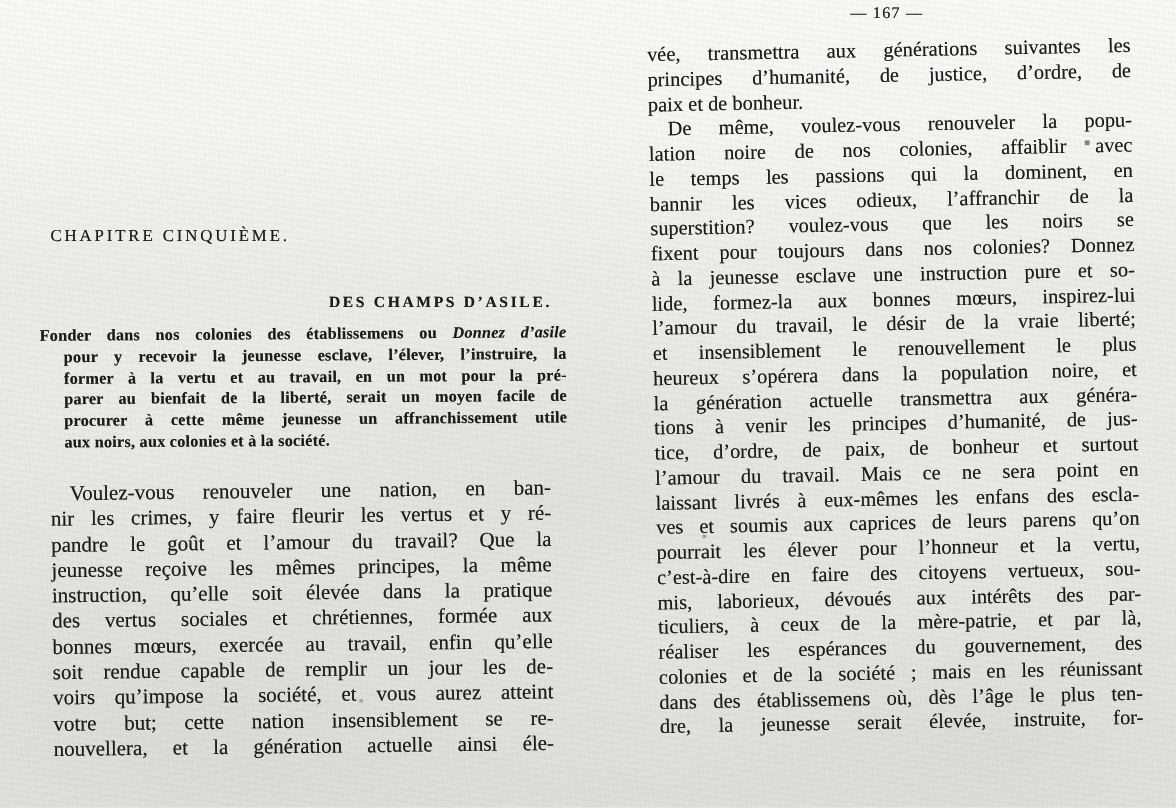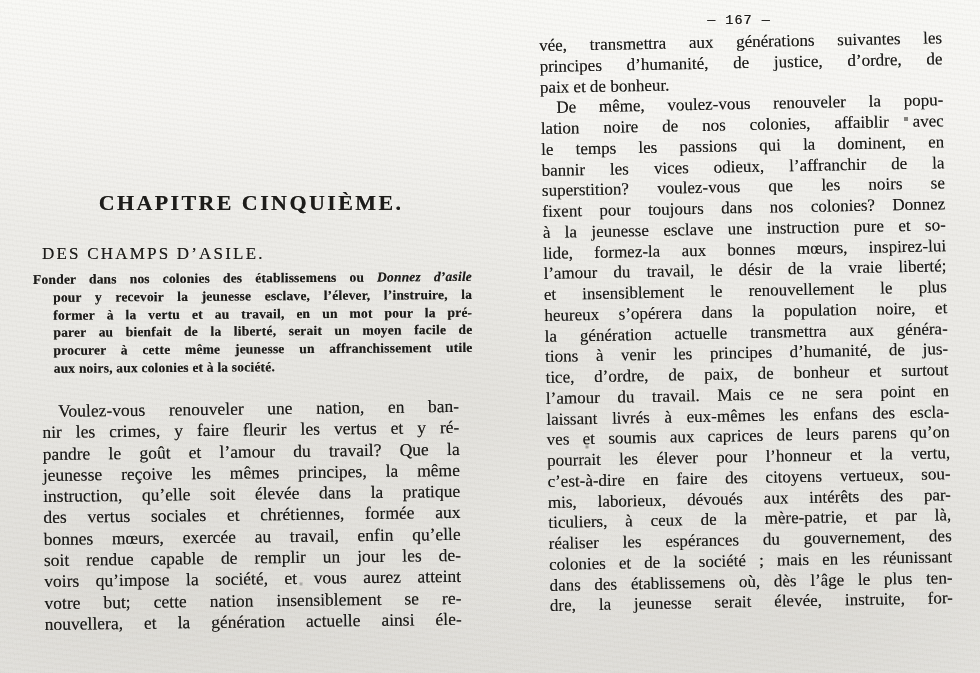--- a/index.html
+++ b/index.html
@@ -32,42 +32,42 @@
                300px 583px 0 0.5px rgba(40,38,35,0.28);}
   
   .tline{white-space:normal;text-align:left;}
   .just{text-align:justify;text-align-last:justify;}
   .ind{text-indent:16px;}
   .it{font-style:italic;}
   .ink{text-shadow:0 0 0.5px rgba(32,30,27,0.65);}
   
   .chapter-heading{
     position:absolute;left:42px;top:190px;width:418px;
-    text-align:center;font-size:22px;font-weight:bold;letter-spacing:2.4px;
+    text-align:left;font-size:14px;font-weight:normal;letter-spacing:2.4px;
   }
   .section-heading{
     position:absolute;left:42px;top:244px;width:418px;
-    text-align:left;font-size:17px;font-weight:normal;letter-spacing:2.2px;
+    text-align:right;font-size:13px;font-weight:bold;letter-spacing:2.2px;
   }
   .epigraph{
     position:absolute;left:33px;top:271px;width:439px;
     font-size:13.5px;line-height:17.8px;font-weight:bold;letter-spacing:0.2px;
     transform:rotate(-0.4deg);transform-origin:0 0;
   }
   .epigraph .tline{margin-left:20px;}
   .epigraph .tline.hang{margin-left:0;}
   .left-body{
     position:absolute;left:42px;top:401px;width:417px;
     font-size:17.5px;line-height:21.3px;
     transform:rotate(-0.7deg);transform-origin:0 0;
   }
   
   .page-number{
-    position:absolute;left:664px;top:13px;width:150px;text-align:center;
-    font-size:13.5px;letter-spacing:1px;font-family:Liberation Mono, monospace;
+    position:absolute;left:664px;top:3px;width:150px;text-align:center;
+    font-size:13.5px;letter-spacing:1px;
   }
   .right-body{
     position:absolute;left:539px;top:36px;width:403px;
     font-size:17px;line-height:20.75px;
     transform:rotate(-1.1deg);transform-origin:0 0;
   }
   .right-body .para{margin:0;}
 </style>
 </head>
 <body>

